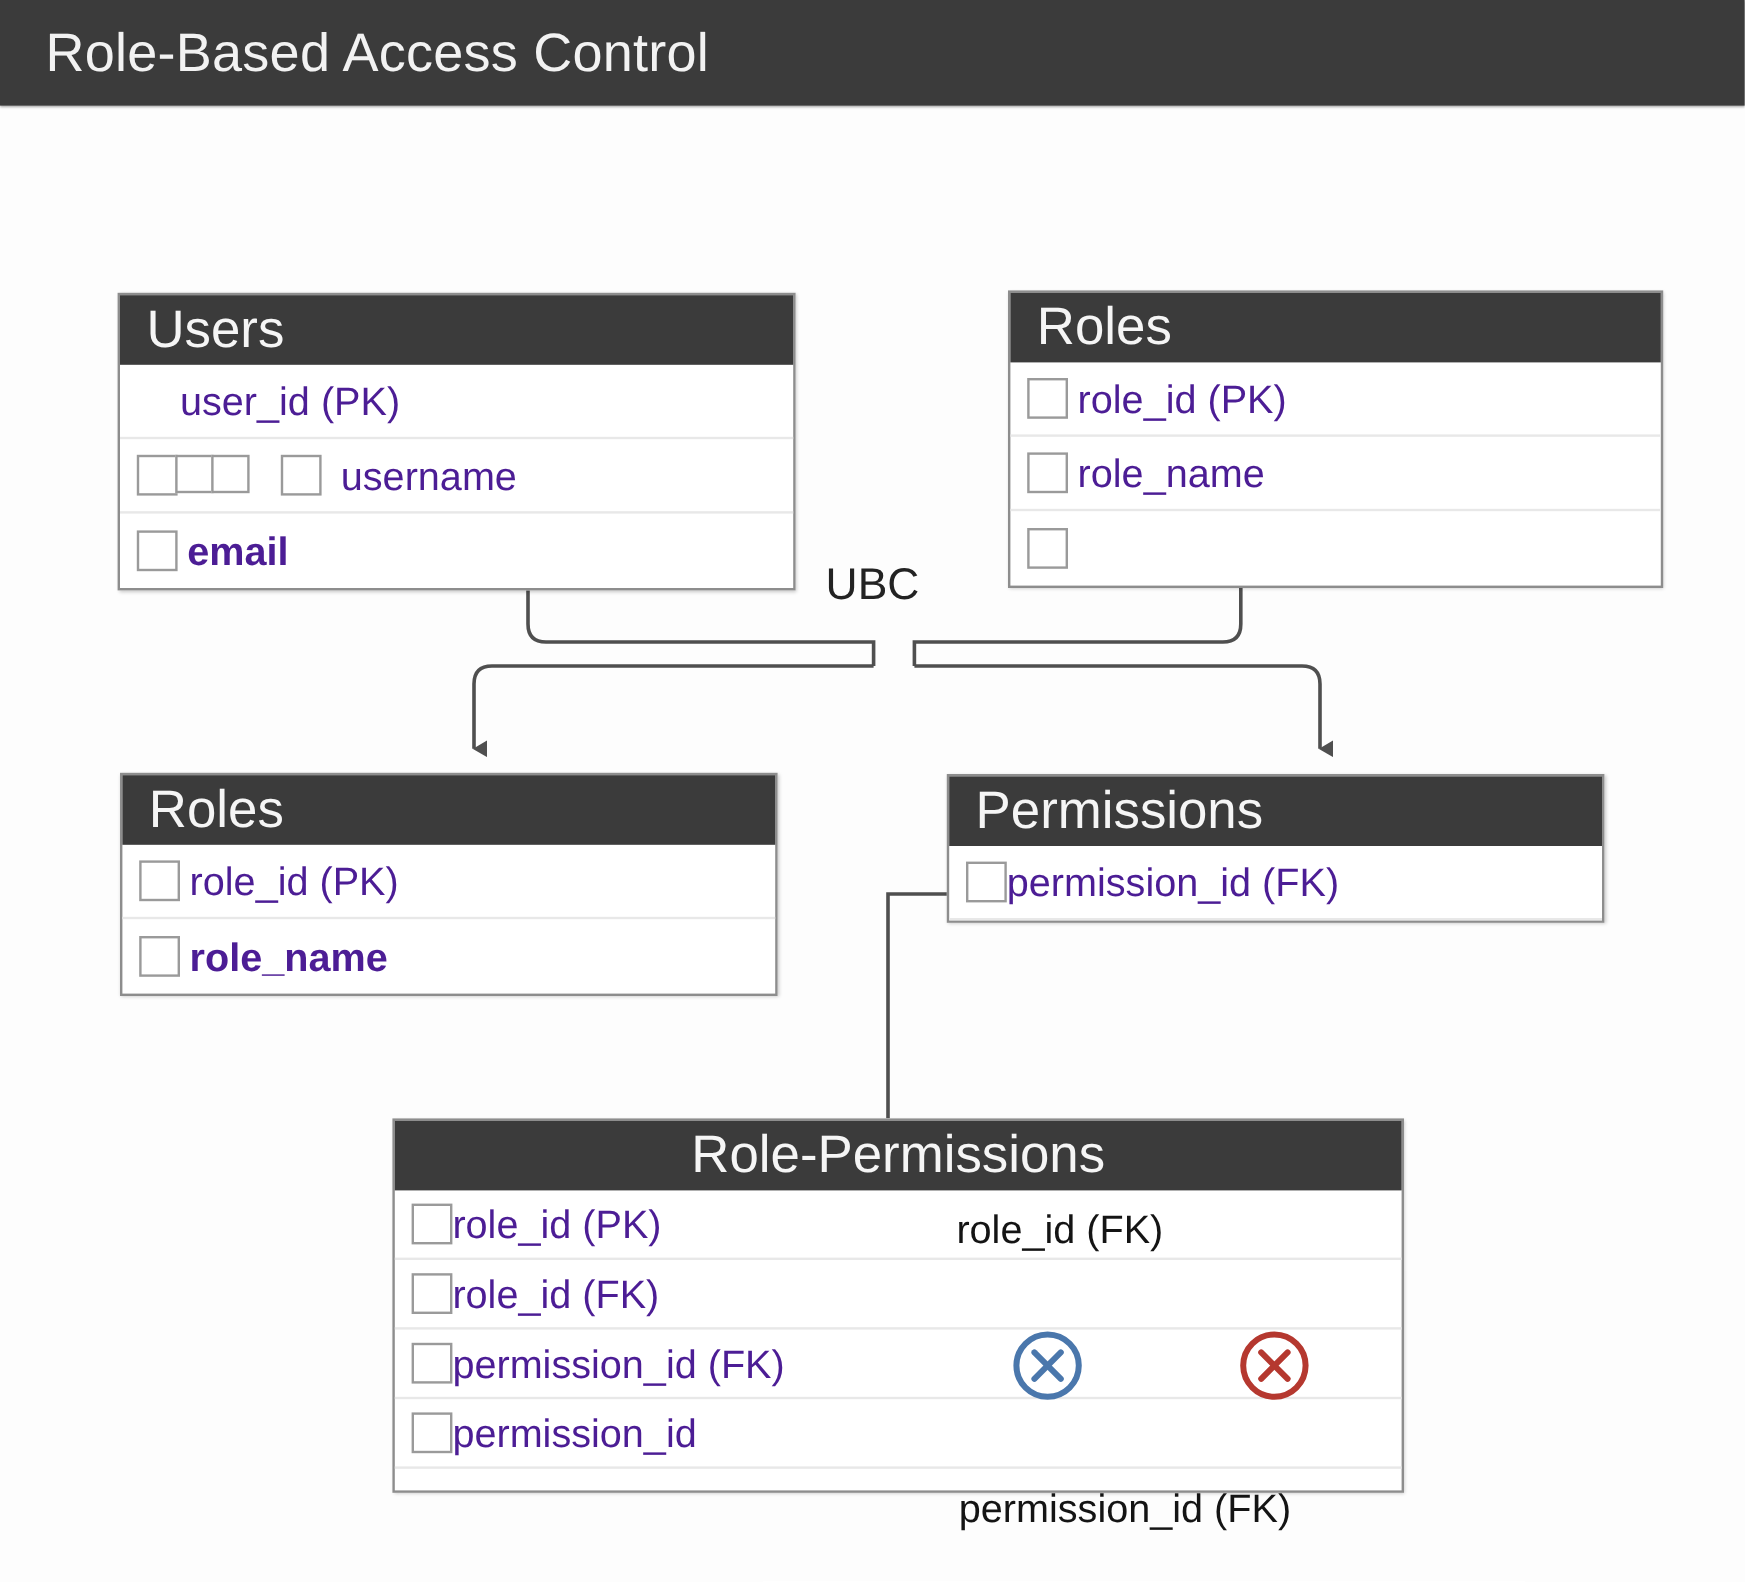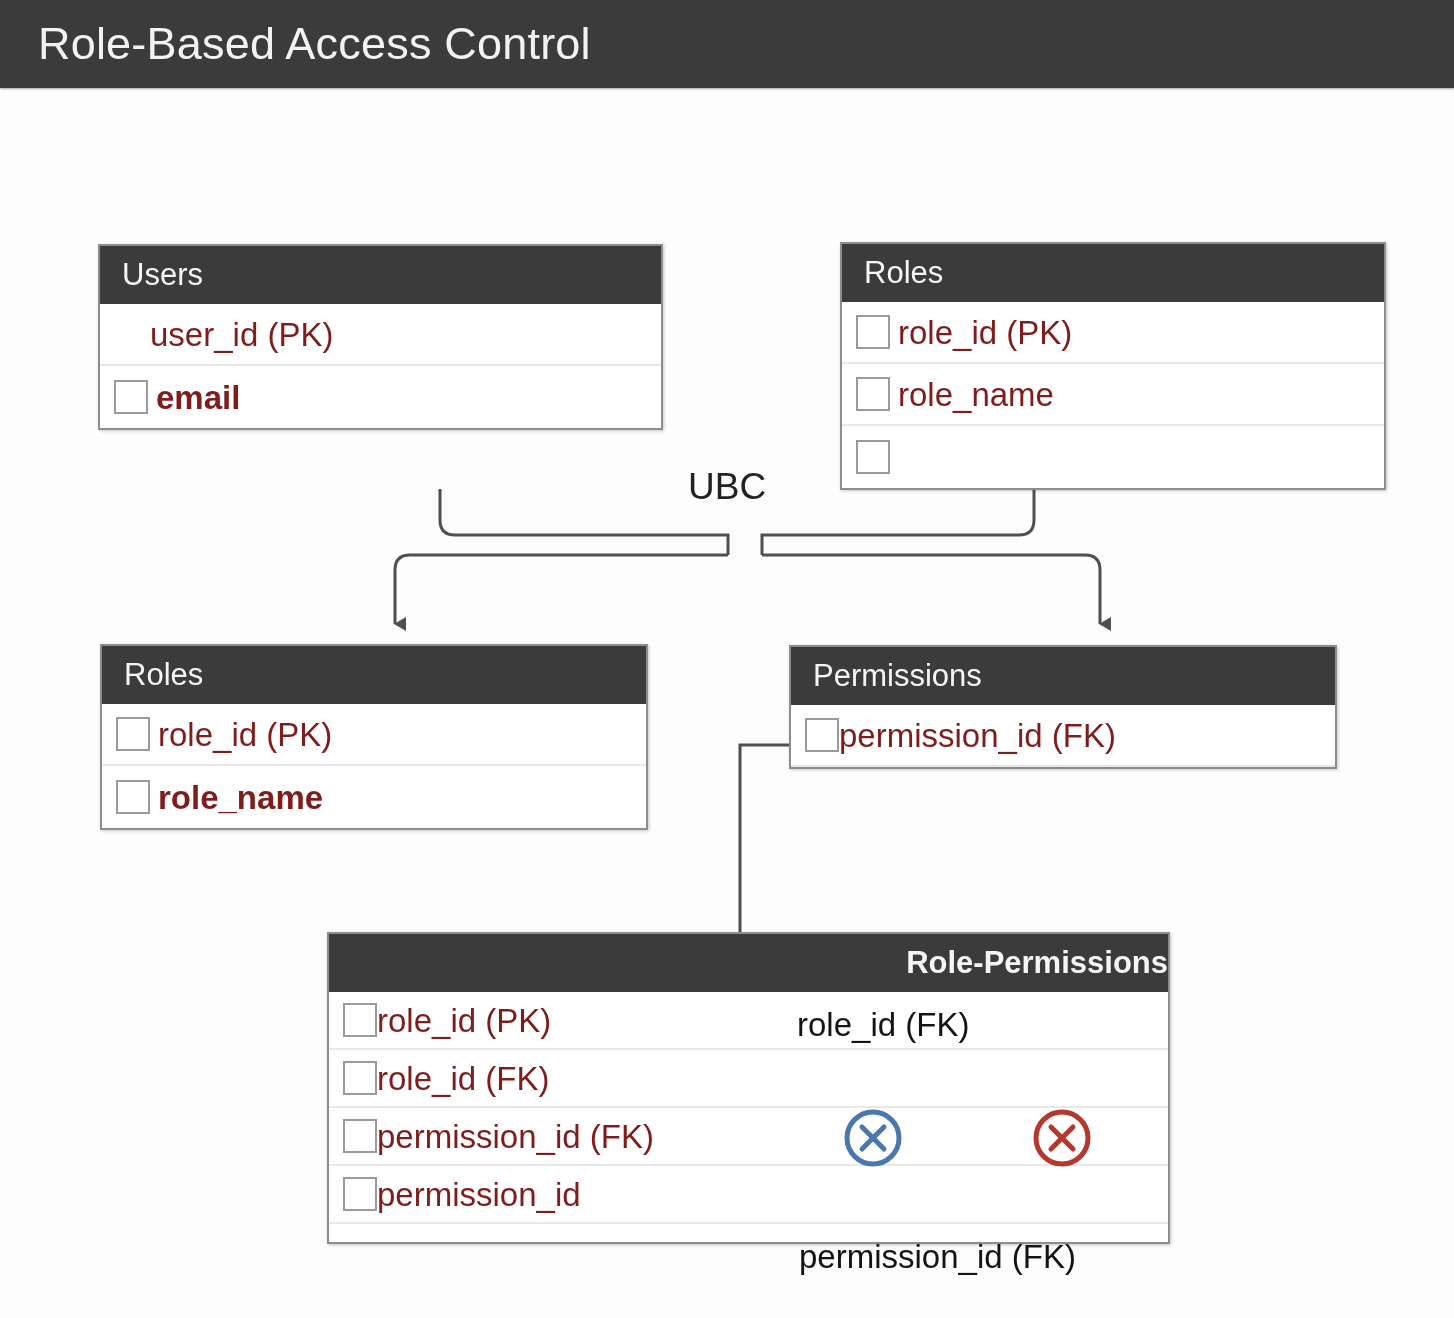--- a/index.html
+++ b/index.html
@@ -47,47 +47,46 @@
     background: #ffffff;
     border: 2px solid #8d8d8d;
     box-sizing: border-box;
     box-shadow: 1px 1px 3px rgba(0,0,0,0.22);
   }
   .entity-header {
     background: #3b3b3b;
     color: #f5f5f5;
     height: 58px;
     line-height: 58px;
-    font-size: 31px;
+    font-size: 44px;
     padding: 0 0 0 22px;
     white-space: nowrap;
     overflow: hidden;
   }
   .entity-header.center {
-    text-align: right;
+    text-align: center;
     padding: 0;
-    font-weight: bold;
   }
   .rows {
     position: relative;
   }
   .row {
     position: relative;
     display: flex;
     align-items: center;
     height: 58px;
     border-bottom: 2px solid #e8e8e8;
     box-sizing: border-box;
     padding-left: 14px;
   }
   .row.last { border-bottom: none; font-weight: bold; }
   .row.tall { height: 62px; }
   .row-label {
     font-size: 33px;
-    color: #7f1d1d;
+    color: #4c1d95;
     white-space: nowrap;
     line-height: 1;
   }
   .row-label.indented { padding-left: 36px; }
   .row-label.gap-left { padding-left: 8px; }
 
   
   .chk {
     width: 34px;
     height: 34px;
@@ -170,20 +169,31 @@
   </svg>
 
   <div id="ubc-label">UBC</div>
 
   <div class="entity" style="left:98px; top:244px; width:565px;">
     <div class="entity-header">Users</div>
     <div class="rows">
       <div class="row tall">
         <span class="row-label indented">user_id (PK)</span>
       </div>
+      <div class="row tall">
+        <span class="chk-group">
+          <span class="chk"></span>
+          <span class="chk sm"></span>
+          <span class="chk sm"></span>
+        </span>
+        <span class="spacer-26"></span>
+        <span class="chk"></span>
+        <span class="spacer-16"></span>
+        <span class="row-label">username</span>
+      </div>
       <div class="row tall last">
         <span class="chk"></span>
         <span class="row-label gap-left">email</span>
       </div>
     </div>
   </div>
 
   <div class="entity" style="left:840px; top:242px; width:546px;">
     <div class="entity-header">Roles</div>
     <div class="rows">

